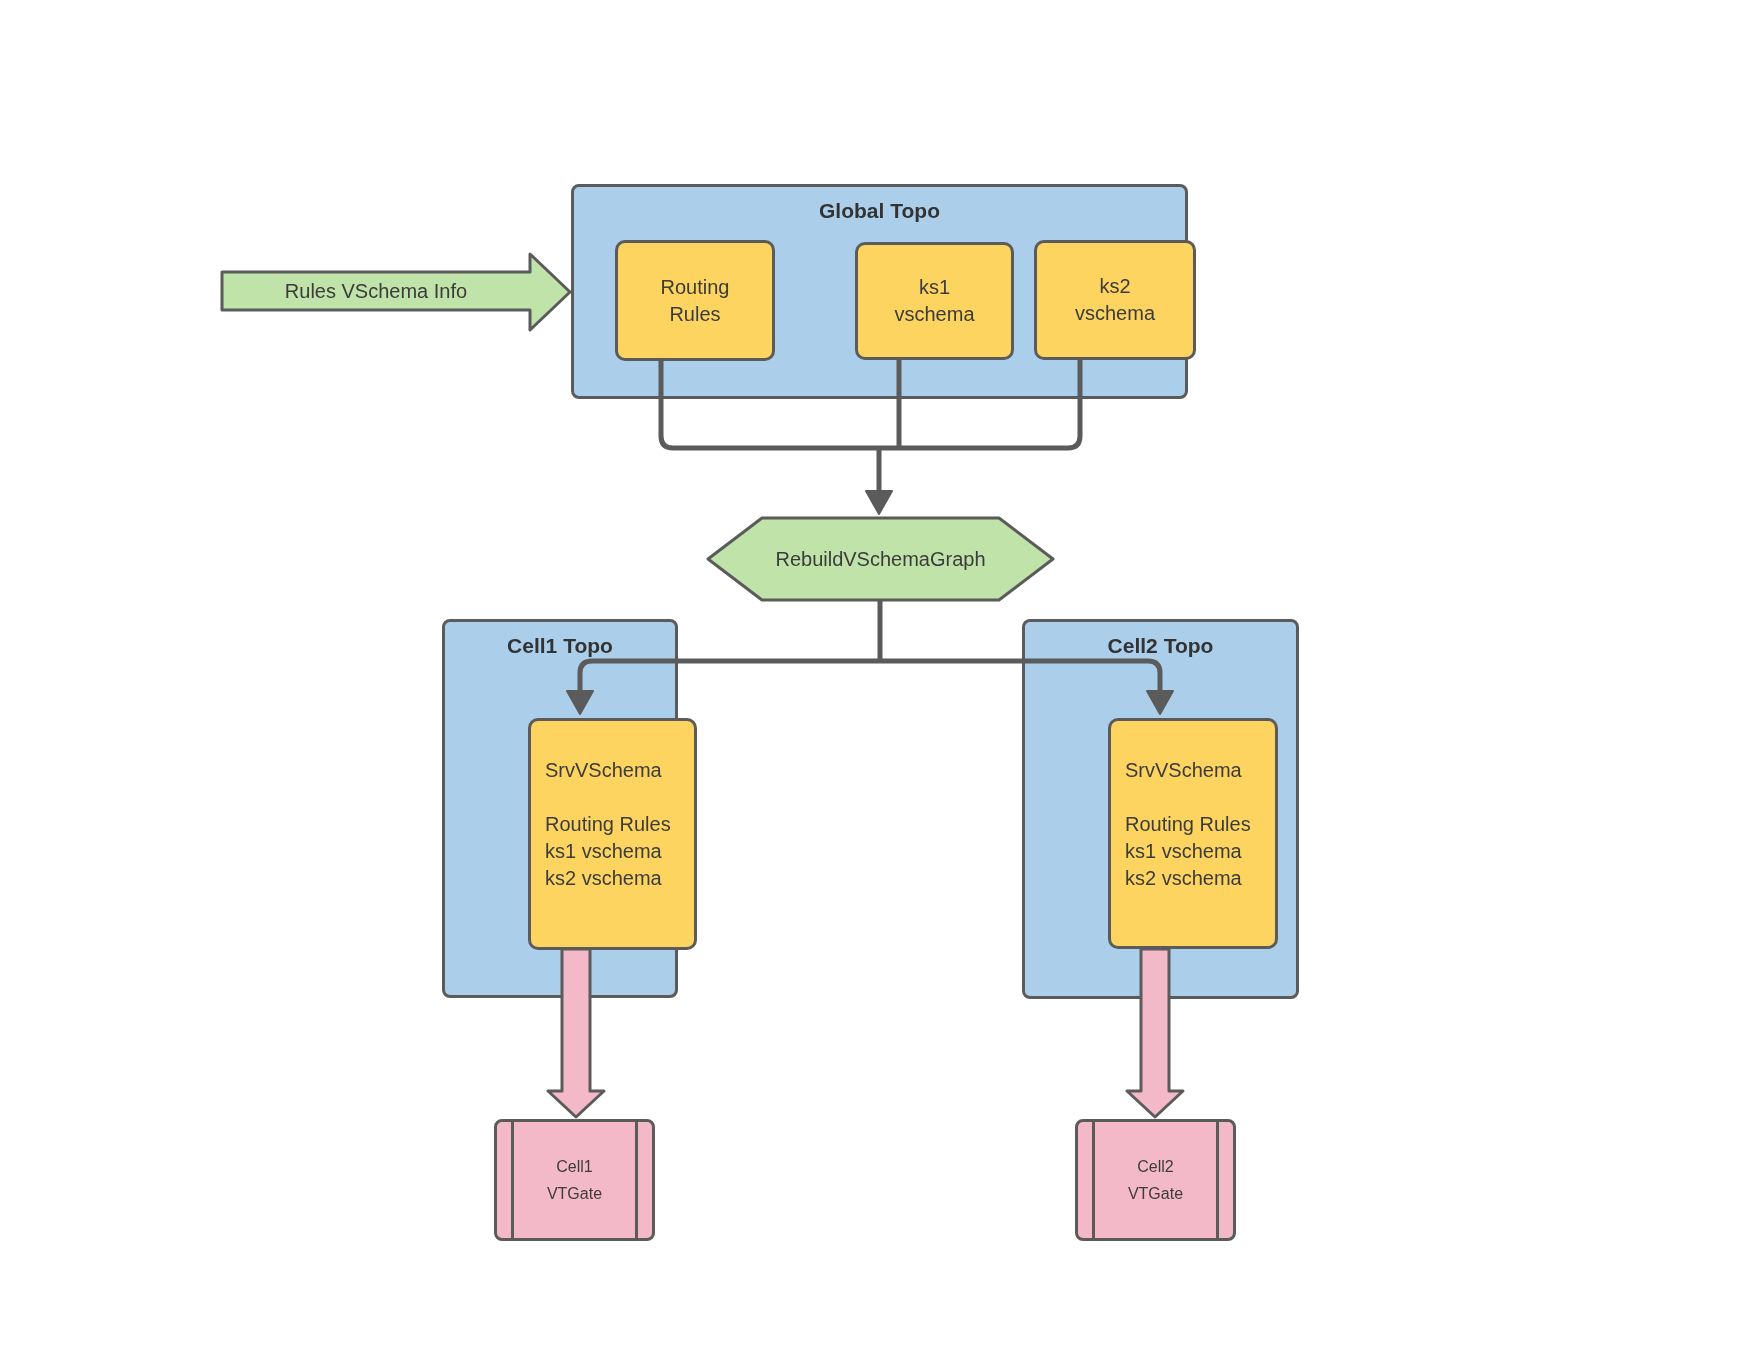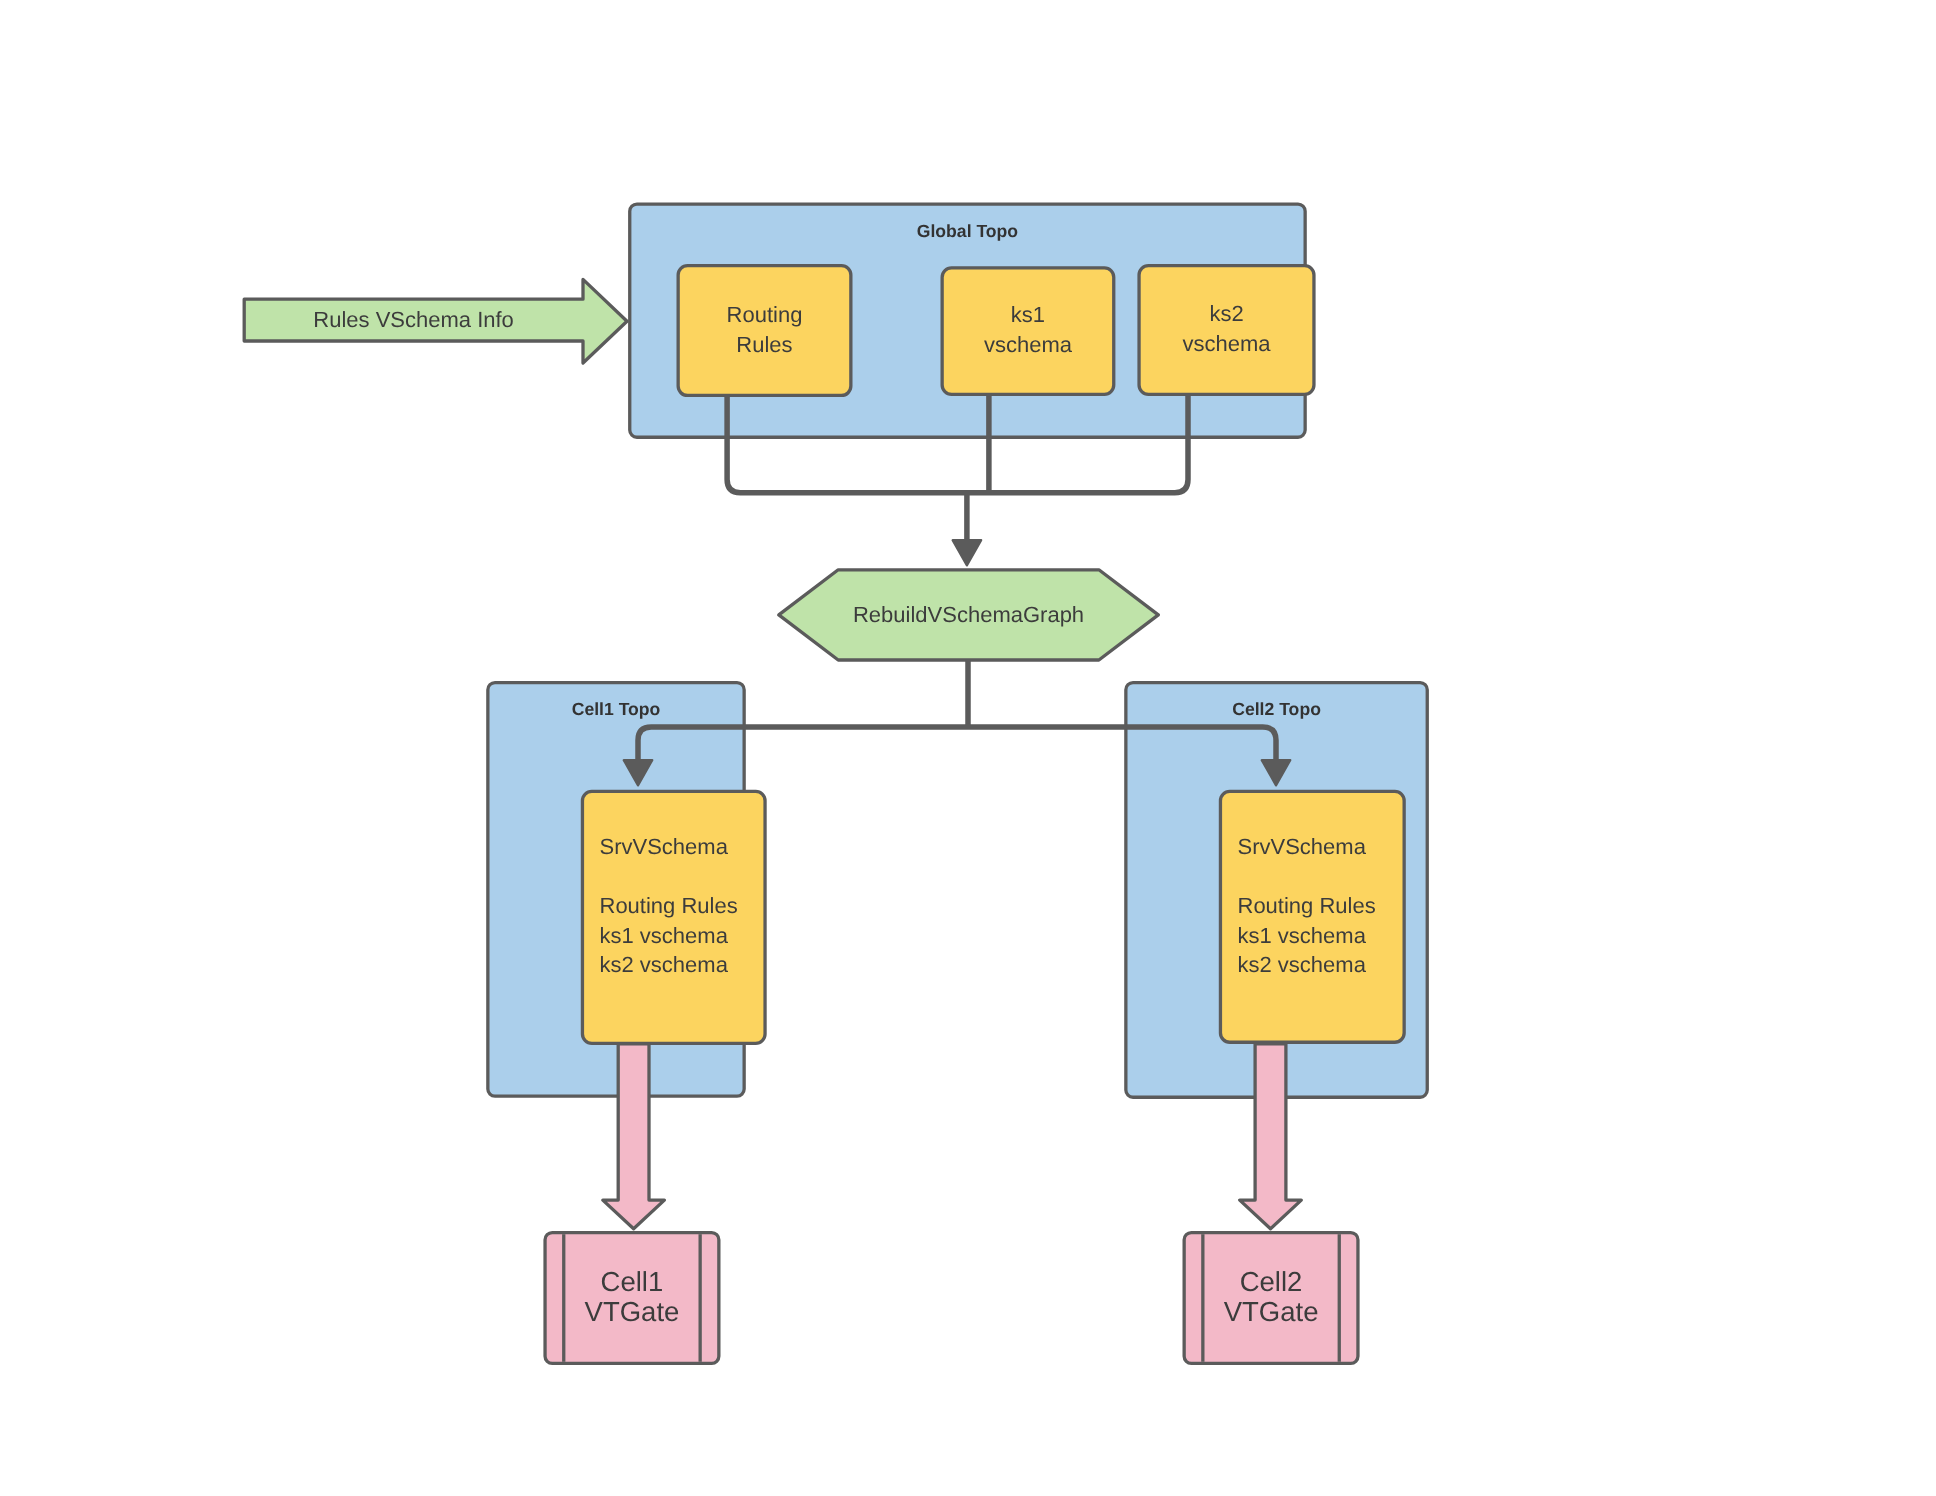--- a/index.html
+++ b/index.html
@@ -25,21 +25,21 @@
     border-radius: 8px;
     box-sizing: border-box;
   }
   .box-title {
     position: absolute;
     top: 10px;
     left: 0;
     right: 0;
     text-align: center;
     font-weight: bold;
-    font-size: 16px;
+    font-size: 21px;
     color: #333333;
     line-height: 28px;
     white-space: pre-line;
   }
 
   
   .yellow-box {
     position: absolute;
     background: #fcd45f;
     border: 3px solid #5b5b5b;
@@ -66,21 +66,21 @@
   .vtgate-box {
     position: absolute;
     background: #f3b9c8;
     border: 3px solid #5b5b5b;
     border-radius: 8px;
     box-sizing: border-box;
     display: flex;
     align-items: center;
     justify-content: center;
     text-align: center;
-    font-size: 25px;
+    font-size: 16px;
     line-height: 27px;
     white-space: pre-line;
     color: #3c3c3c;
   }
   .vtgate-band {
     position: absolute;
     top: 0;
     bottom: 0;
     width: 3px;
     background: #5b5b5b;

